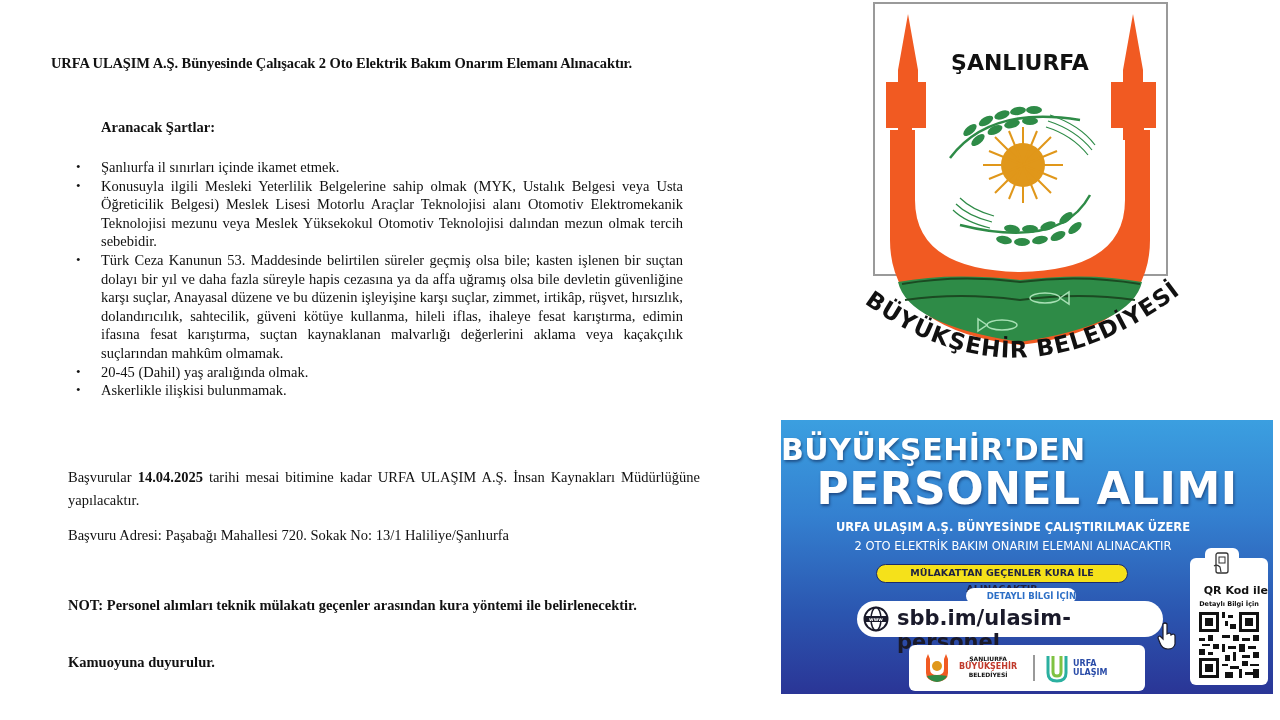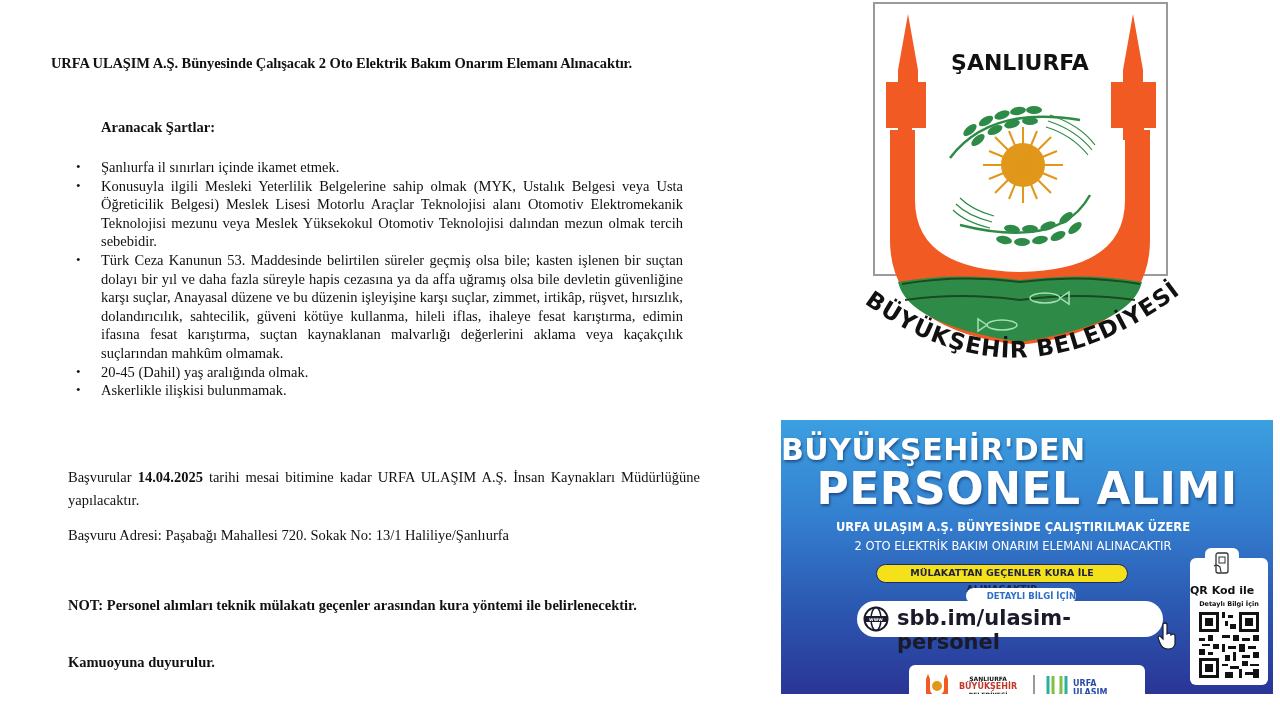--- a/index.html
+++ b/index.html
@@ -73,36 +73,35 @@
     background: #fff; box-sizing: border-box;
   }
   .b-url-icon { position: absolute; left: 6px; top: 5px; width: 26px; height: 26px; }
   .b-url-text {
     position: absolute; left: 40px; top: 5px; font-size: 21px; color: #1a1a2a; font-weight: 600;
   }
   .b-hand { position: absolute; left: 375px; top: 202px; width: 22px; height: 28px; }
   .b-footer {
     position: absolute; left: 128px; top: 225px; width: 236px; height: 46px; border-radius: 6px;
     background: #fff;
-    margin-top: 20px;
   }
   .f-logo { position: absolute; left: 14px; top: 8px; width: 28px; height: 30px; }
   .f-text1 { position: absolute; left: 50px; top: 10px; font-size: 6px; font-weight: bold; color: #111; text-align: center; line-height: 8px; }
   .f-divider { position: absolute; left: 124px; top: 10px; width: 1.5px; height: 26px; background: #999; }
   .f-ulasim { position: absolute; left: 136px; top: 8px; width: 24px; height: 30px; }
   .f-text2 { position: absolute; left: 164px; top: 14px; font-size: 8px; font-weight: bold; color: #2a4ca8; line-height: 9px; }
   .qr-card {
     position: absolute; left: 409px; top: 138px; width: 78px; height: 127px; border-radius: 6px;
     background: #fff;
   }
   .qr-tab {
     position: absolute; left: 424px; top: 128px; width: 34px; height: 30px; border-radius: 6px 6px 0 0; background: #fff;
   }
   .qr-phone { position: absolute; left: 431px; top: 132px; width: 20px; height: 22px; }
-  .qr-t1 { position: absolute; left: 409px; top: 164px; width: 78px; text-align: left; font-size: 11px; font-weight: bold; color: #111; }
+  .qr-t1 { position: absolute; left: 409px; top: 164px; width: 78px; text-align: right; font-size: 11px; font-weight: bold; color: #111; }
   .qr-t2 { position: absolute; left: 409px; top: 180px; width: 78px; text-align: center; font-size: 6.5px; font-weight: bold; color: #111; }
   .qr-code { position: absolute; left: 418px; top: 192px; width: 60px; height: 66px; }
 </style>
 </head>
 <body>
 
 <div class="doc">
   <div class="doc-title">URFA ULAŞIM A.Ş. Bünyesinde Çalışacak 2 Oto Elektrik Bakım Onarım Elemanı Alınacaktır.</div>
   <div class="req-heading">Aranacak Şartlar:</div>
   <ul class="req-list">

